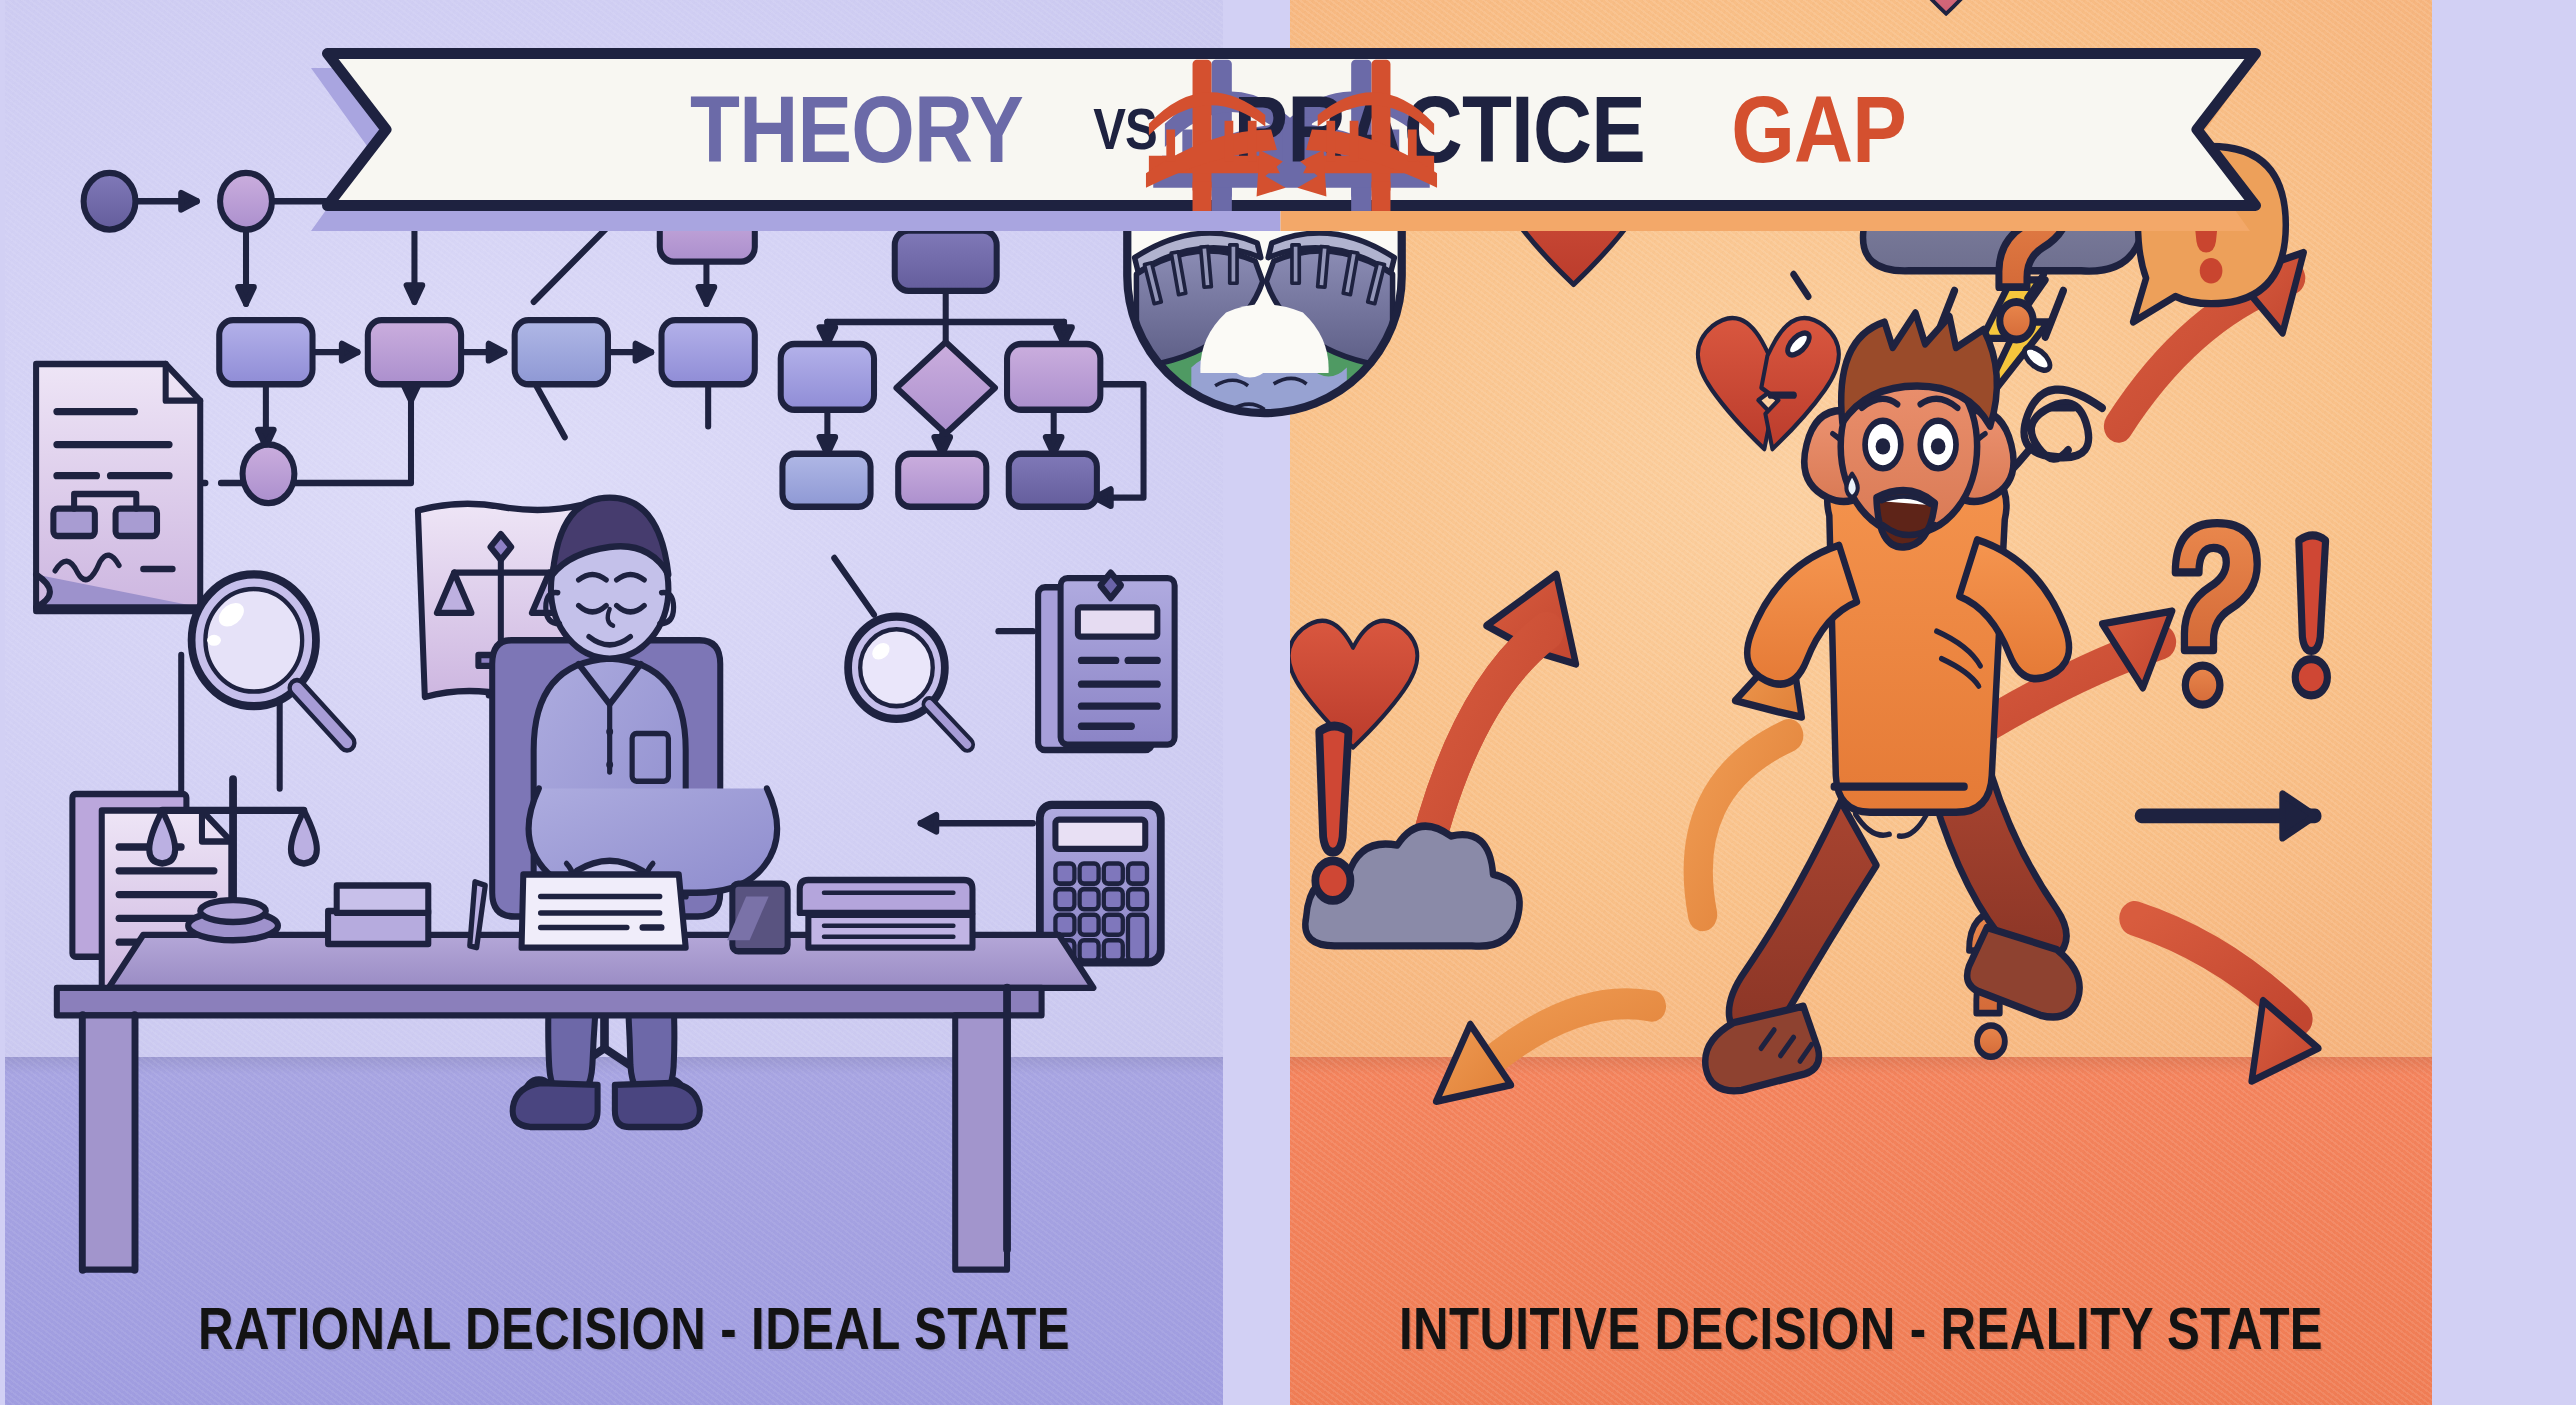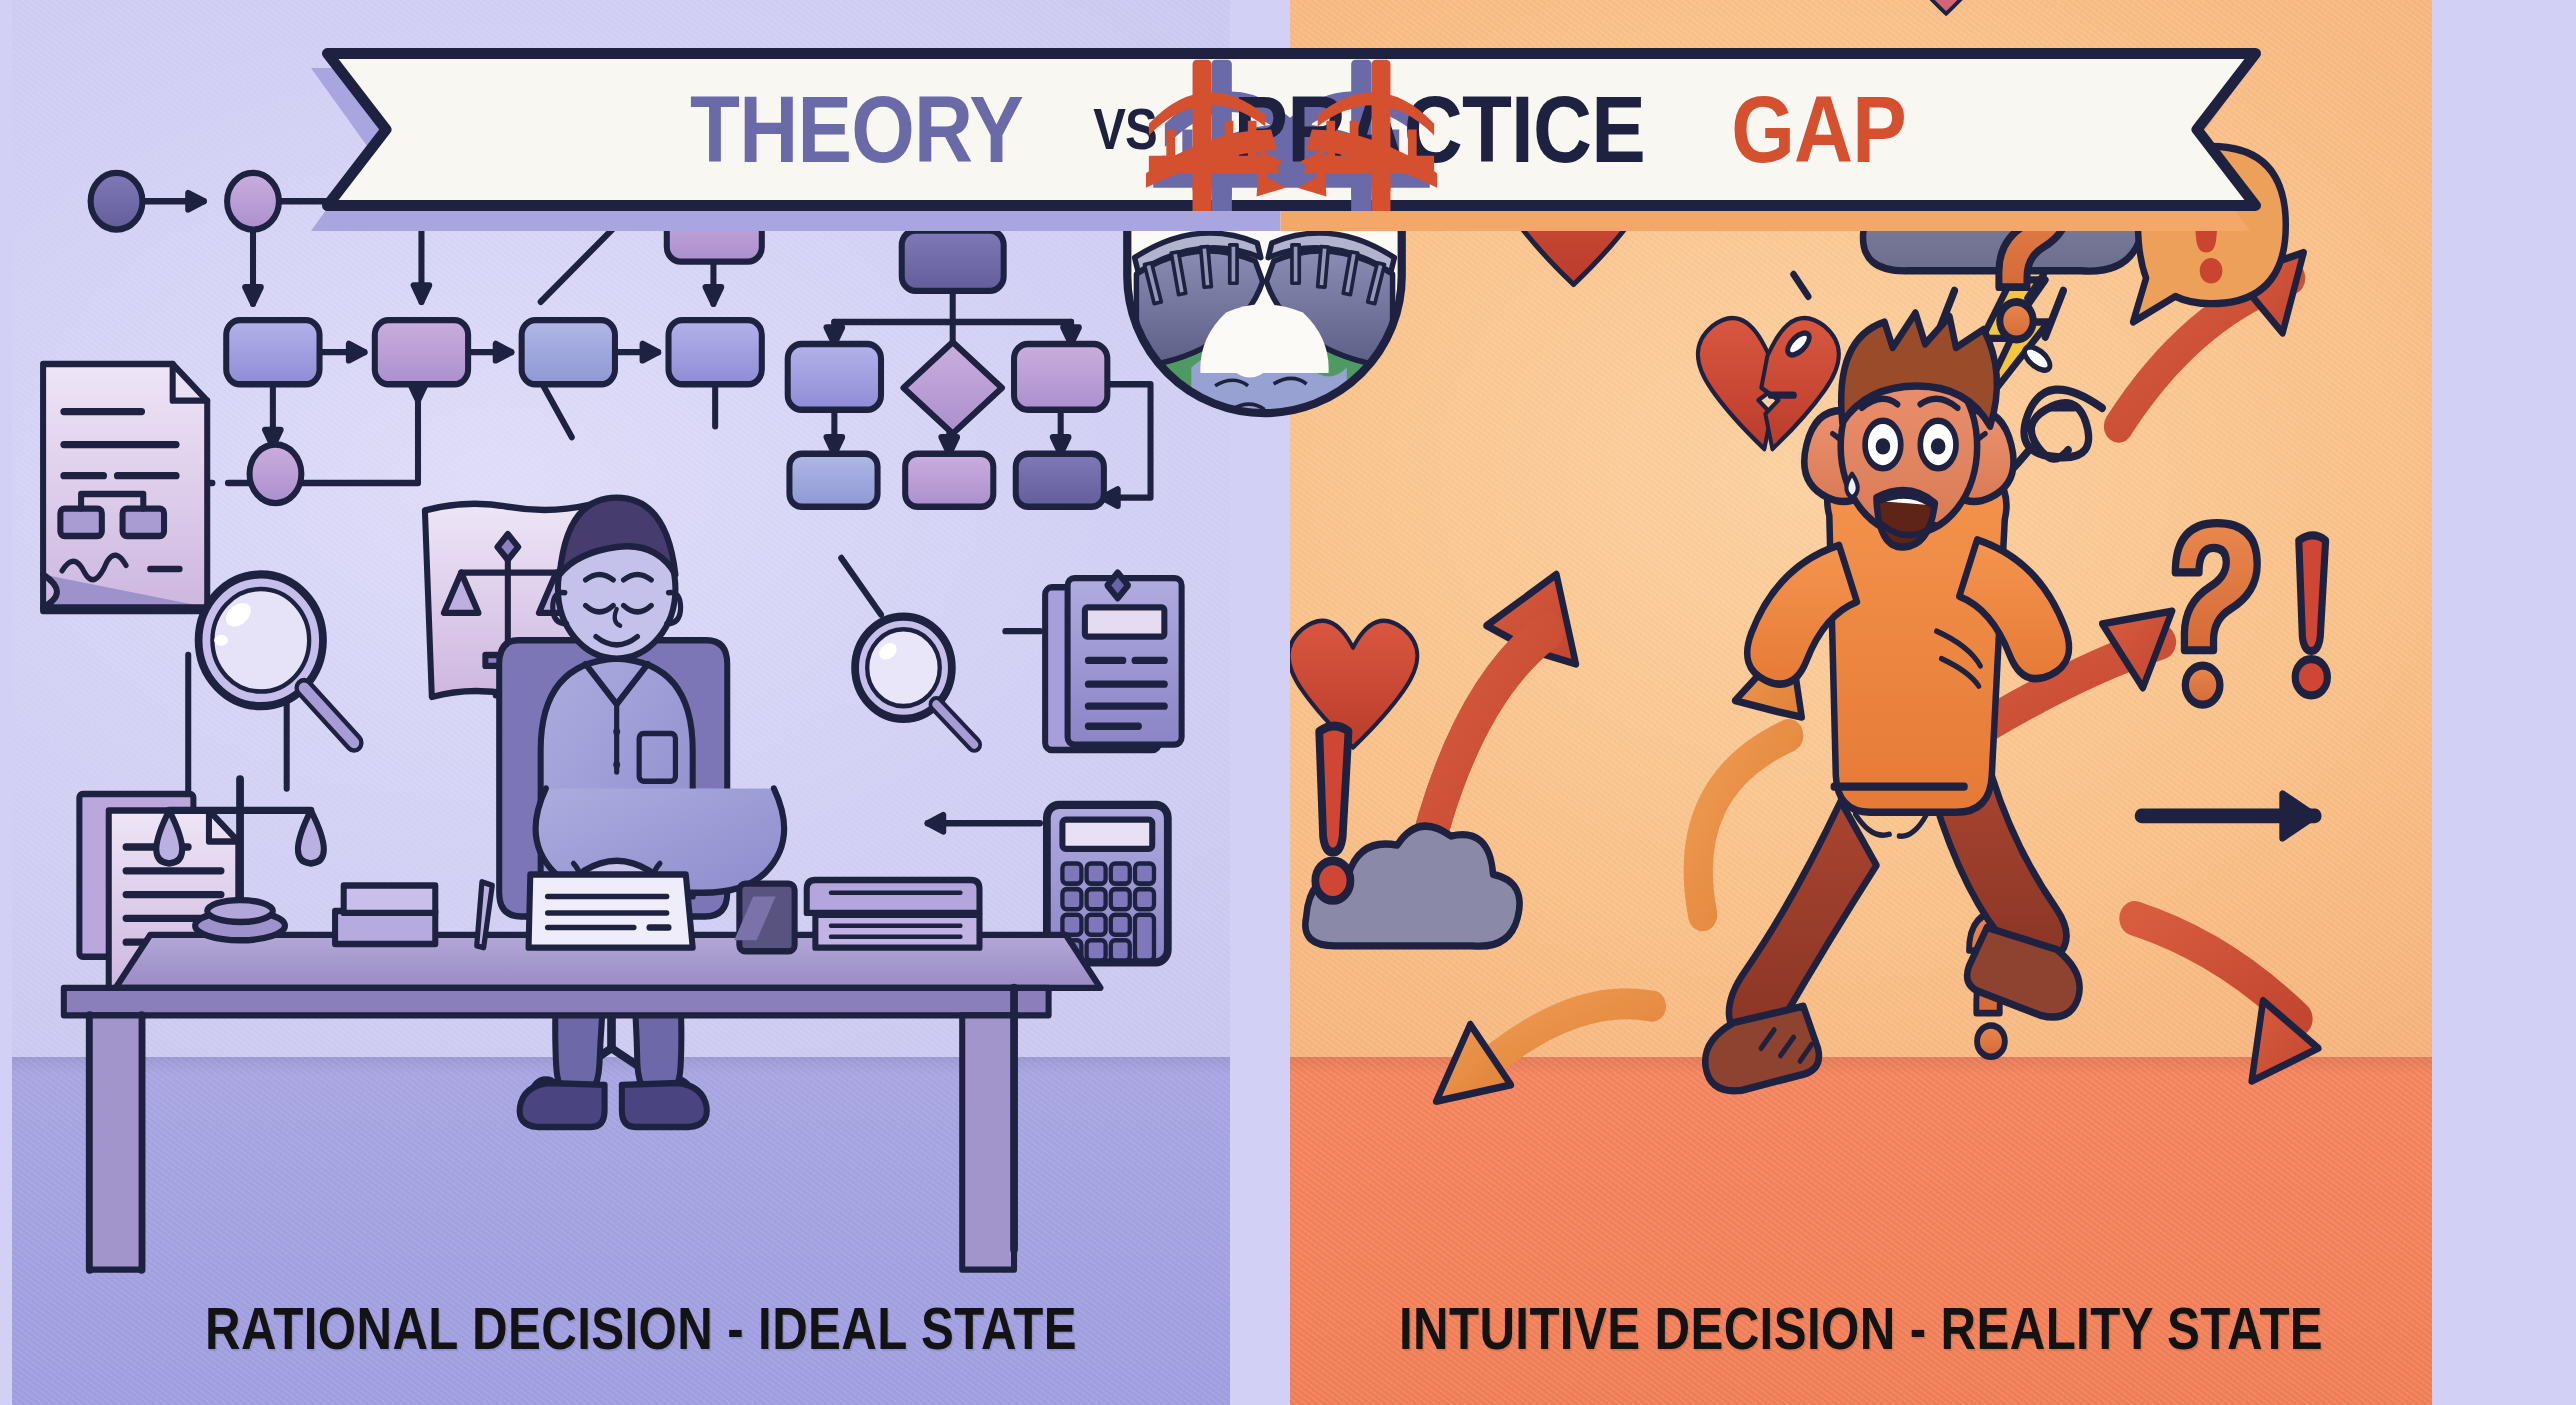--- a/index.html
+++ b/index.html
@@ -6,21 +6,21 @@
   html,body { width:2576px; height:1405px; overflow:hidden; }
   body {
     font-family:"Liberation Sans", sans-serif;
     background:#d2d0f4;
     position:relative;
   }
   #stage { position:absolute; inset:0; width:2576px; height:1405px; overflow:hidden; }
 
   
   .panel { position:absolute; top:0; height:1405px; }
-  #panel-left  { left:12px;    width:1218px;padding-left:20px; }
+  #panel-left  { left:5px;    width:1218px;padding-left:20px; }
   #panel-right { left:1290px; width:1142px; }
 
   .wall { position:absolute; left:0; right:0; top:0; height:1057px; }
   .floor{ position:absolute; left:0; right:0; top:1057px; bottom:0; }
 
   #panel-left .wall {
     background:
       radial-gradient(ellipse 90% 70% at 40% 45%, #dedcf8 0%, #d2d0f4 55%, #c9c7ef 100%);
   }
   #panel-left .floor { background:linear-gradient(180deg,#a8a5e2 0%, #a09de0 100%); }

